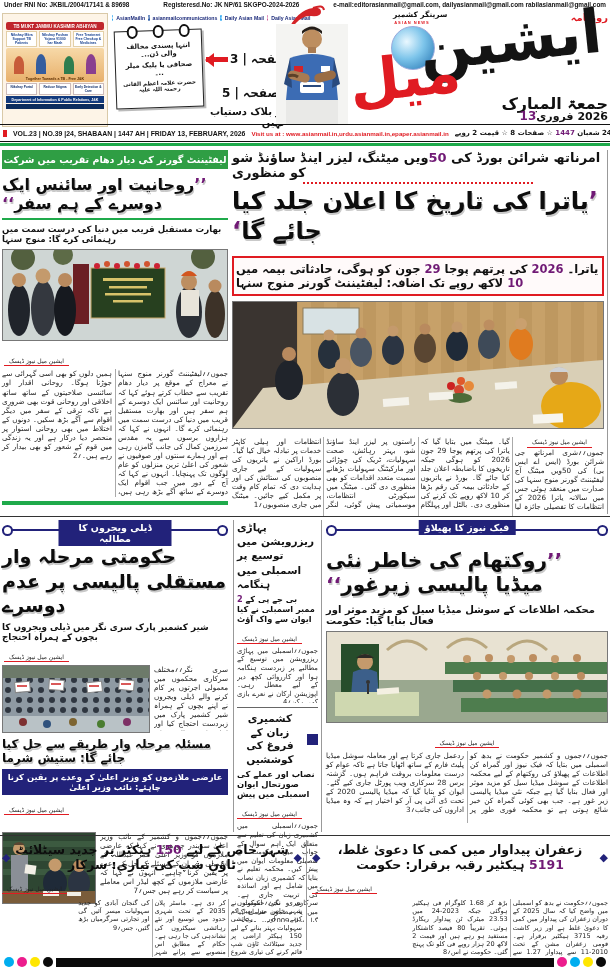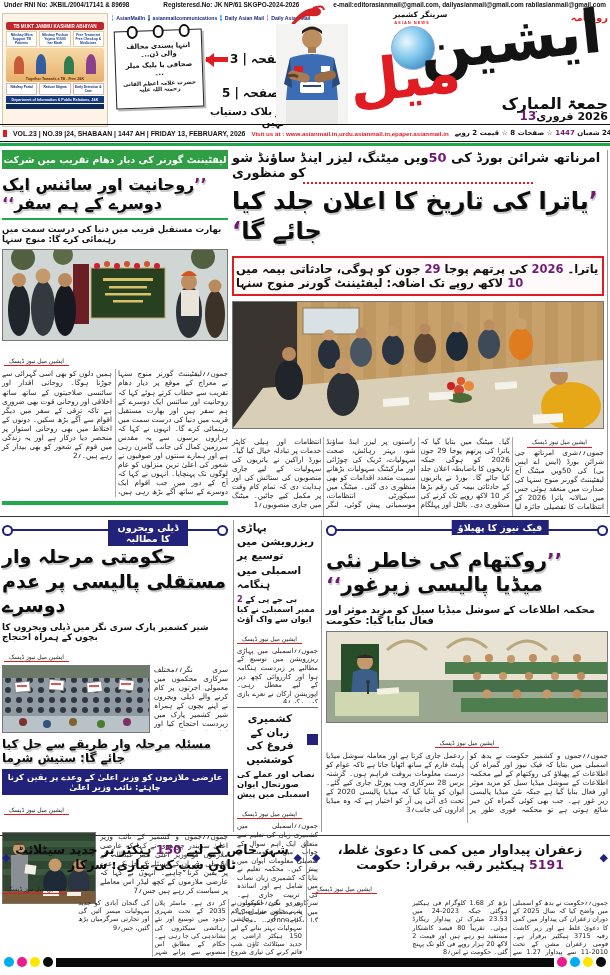--- a/index.html
+++ b/index.html
@@ -61,21 +61,21 @@
   .headline{font-weight:bold;color:#0d0d0d;text-shadow:1px 1.5px 0 #c9c9c9;}
   .sub{font-weight:bold;}
   .byline{font-size:6px;color:#222;border-bottom:1px solid #e01b22;padding:0 5px 1px 5px;display:inline-block;}
   .body{font-size:7.2px;line-height:1.26;text-align:justify;color:#1c1c1c;}
   .cols2{column-count:2;column-gap:6px;column-rule:1px solid #aaa;column-fill:auto;}
   .cols3{column-count:3;column-gap:5px;column-rule:1px solid #aaa;column-fill:auto;}
   .cols4{column-count:4;column-gap:5px;column-rule:1px solid #aaa;column-fill:auto;}
   .kicker{position:relative;height:20px;}
   .kicker .kline{position:absolute;top:9px;left:0;right:0;height:2px;background:#22227a;}
   .kicker .kdot{position:absolute;top:5px;width:7px;height:7px;border:2px solid #22227a;border-radius:50%;background:#fff;}
-  .kicker .kbox{position:absolute;top:0;left:50%;transform:translateX(-50%);padding:2px 6px;font-size:9.5px;margin-left:33px;}
+  .kicker .kbox{position:absolute;top:0;left:50%;transform:translateX(-50%);padding:2px 6px;font-size:9.5px;}
   .photo{border:1px solid #777;background:#ccc;overflow:hidden;}
   .diam{color:#22227a;font-size:11px;}
   .bhl{display:flex;align-items:center;gap:4px;font-weight:bold;}
   .bhl .t{flex:1;text-align:center;}
   hr.sep{border:none;border-top:1.5px solid #333;margin:0;}
   
   #cmyk{top:956px;left:4px;width:602px;height:12px;display:flex;align-items:center;gap:3px;}
   .dot{width:10px;height:10px;border-radius:50%;}
   #cmyk .bar{flex:1;height:9px;background:#0a0a0a;}
 </style>

